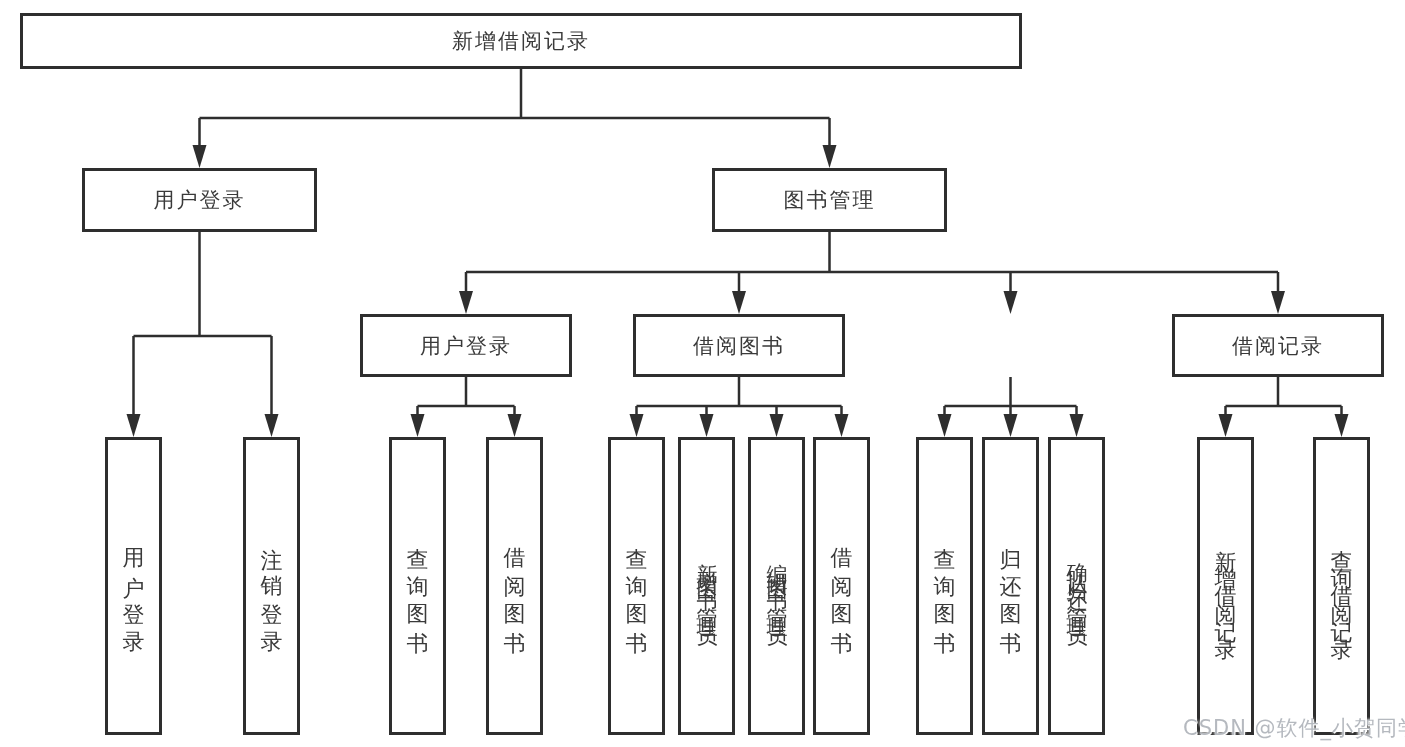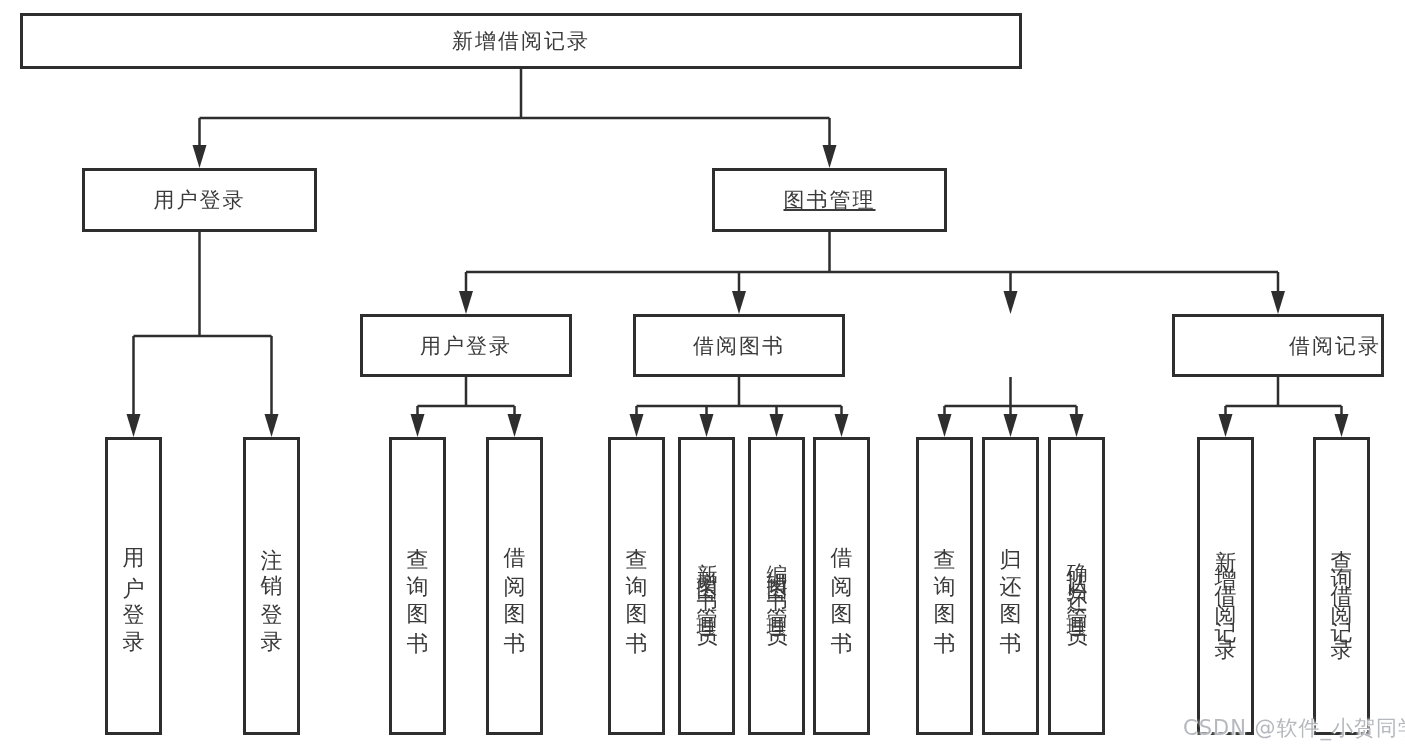--- a/index.html
+++ b/index.html
@@ -63,31 +63,31 @@
     </g>
   </svg>
 
   <div class="box root">
     <span>新增借阅记录</span>
   </div>
 
   <div class="box lvl2" style="left:82px;">
     <span>用户登录</span>
   </div>
-  <div class="box lvl2" style="left:712px;text-decoration:underline;">
+  <div class="box lvl2" style="left:712px;">
     <span>图书管理</span>
   </div>
 
   <div class="box lvl3" style="left:360px;">
     <span>用户登录</span>
   </div>
   <div class="box lvl3" style="left:633px;">
     <span>借阅图书</span>
   </div>
-  <div class="box lvl3" style="left:1172px;justify-content:flex-end;">
+  <div class="box lvl3" style="left:1172px;">
     <span>借阅记录</span>
   </div>
 
   <div class="box leaf" style="left:105px;">
     <span class="vtext ls4">用户登录</span>
   </div>
   <div class="box leaf" style="left:243px;">
     <span class="vtext ls4">注销登录</span>
   </div>
 

